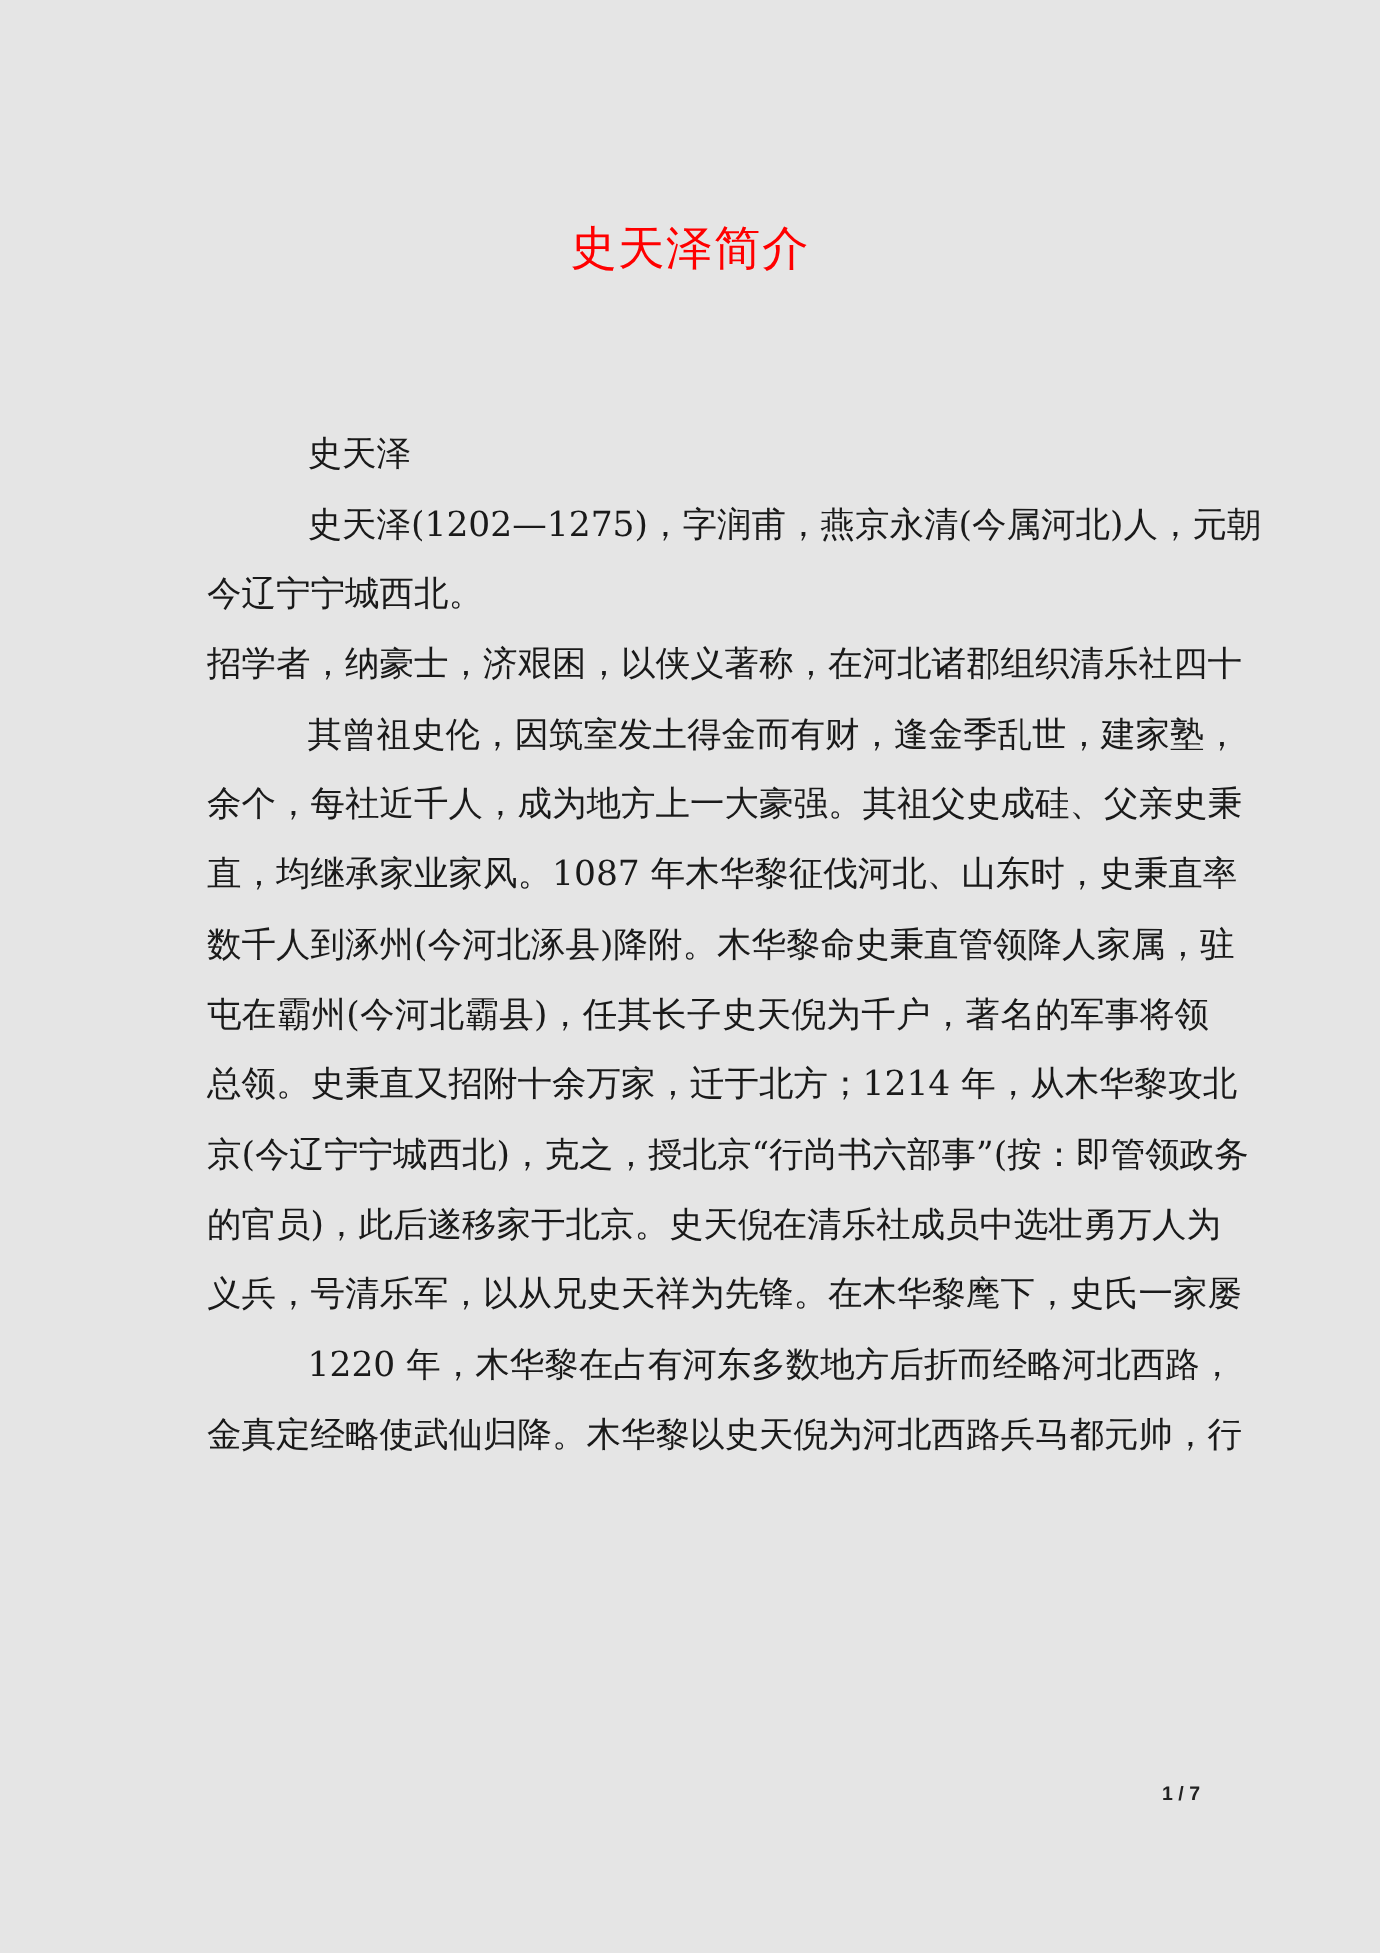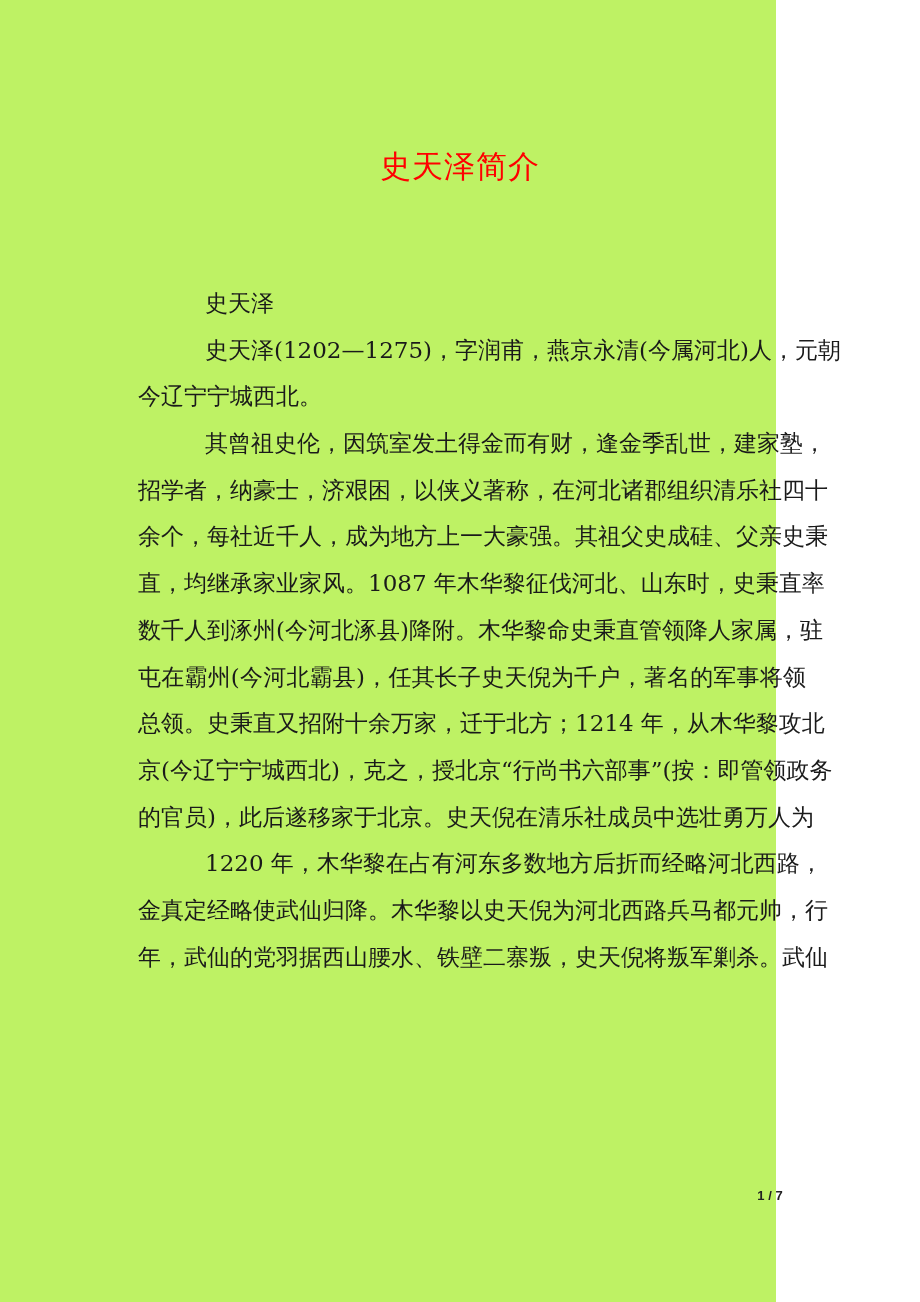--- a/index.html
+++ b/index.html
@@ -11,23 +11,23 @@
       width: 920px;
       height: 1302px;
       position: relative;
       overflow: hidden;
       font-family: "DejaVu Serif", "Liberation Serif", serif;
       color: #1a1a1a;
     }
     .page {
       position: absolute;
       left: 0; top: 0;
-      width: 776px;
+      width: 920px;
       height: 1302px;
-      background: #bef264;
+      background: #e5e5e5;
     }
     .title {
       position: absolute;
       top: 144px;
       left: 0;
       width: 920px;
       text-align: center;
       font-size: 31px;
       line-height: 44px;
       color: #ff0000;
@@ -57,21 +57,21 @@
       padding-left: 67px;
     }
     .line.last {
       text-align-last: left;
     }
     .page-number {
       position: absolute;
       top: 1188px;
       left: 740px;
       width: 60px;
-      text-align: center;
+      text-align: right;
       font-family: "Liberation Sans", "DejaVu Sans", sans-serif;
       font-size: 13px;
       font-weight: bold;
       color: #222;
     }
   </style>
 </head>
 <body>
 
 <div class="page">
@@ -82,32 +82,32 @@
     <p class="para">
       <span class="line first last">史天泽</span>
     </p>
 
     <p class="para">
       <span class="line first">史天泽(1202—1275)，字润甫，燕京永清(今属河北)人，元朝</span>
       <span class="line last">今辽宁宁城西北。</span>
     </p>
 
     <p class="para">
+      <span class="line">招学者，纳豪士，济艰困，以侠义著称，在河北诸郡组织清乐社四十</span>
       <span class="line first">其曾祖史伦，因筑室发土得金而有财，逢金季乱世，建家塾，</span>
-      <span class="line">招学者，纳豪士，济艰困，以侠义著称，在河北诸郡组织清乐社四十</span>
       <span class="line">余个，每社近千人，成为地方上一大豪强。其祖父史成硅、父亲史秉</span>
       <span class="line">直，均继承家业家风。1087 年木华黎征伐河北、山东时，史秉直率</span>
       <span class="line">数千人到涿州(今河北涿县)降附。木华黎命史秉直管领降人家属，驻</span>
       <span class="line">屯在霸州(今河北霸县)，任其长子史天倪为千户，著名的军事将领</span>
       <span class="line">总领。史秉直又招附十余万家，迁于北方；1214 年，从木华黎攻北</span>
       <span class="line">京(今辽宁宁城西北)，克之，授北京“行尚书六部事”(按：即管领政务</span>
       <span class="line">的官员)，此后遂移家于北京。史天倪在清乐社成员中选壮勇万人为</span>
+      <span class="line">义兵，号清乐军，以从兄史天祥为先锋。在木华黎麾下，史氏一家屡</span>
     </p>
 
     <p class="para">
       <span class="line first">1220 年，木华黎在占有河东多数地方后折而经略河北西路，</span>
       <span class="line">金真定经略使武仙归降。木华黎以史天倪为河北西路兵马都元帅，行</span>
-      <span class="line">年，武仙的党羽据西山腰水、铁壁二寨叛，史天倪将叛军剿杀。武仙</span>
     </p>
   </div>
 
   <div class="page-number">1 / 7</div>
 </div>
 
 </body></html>

